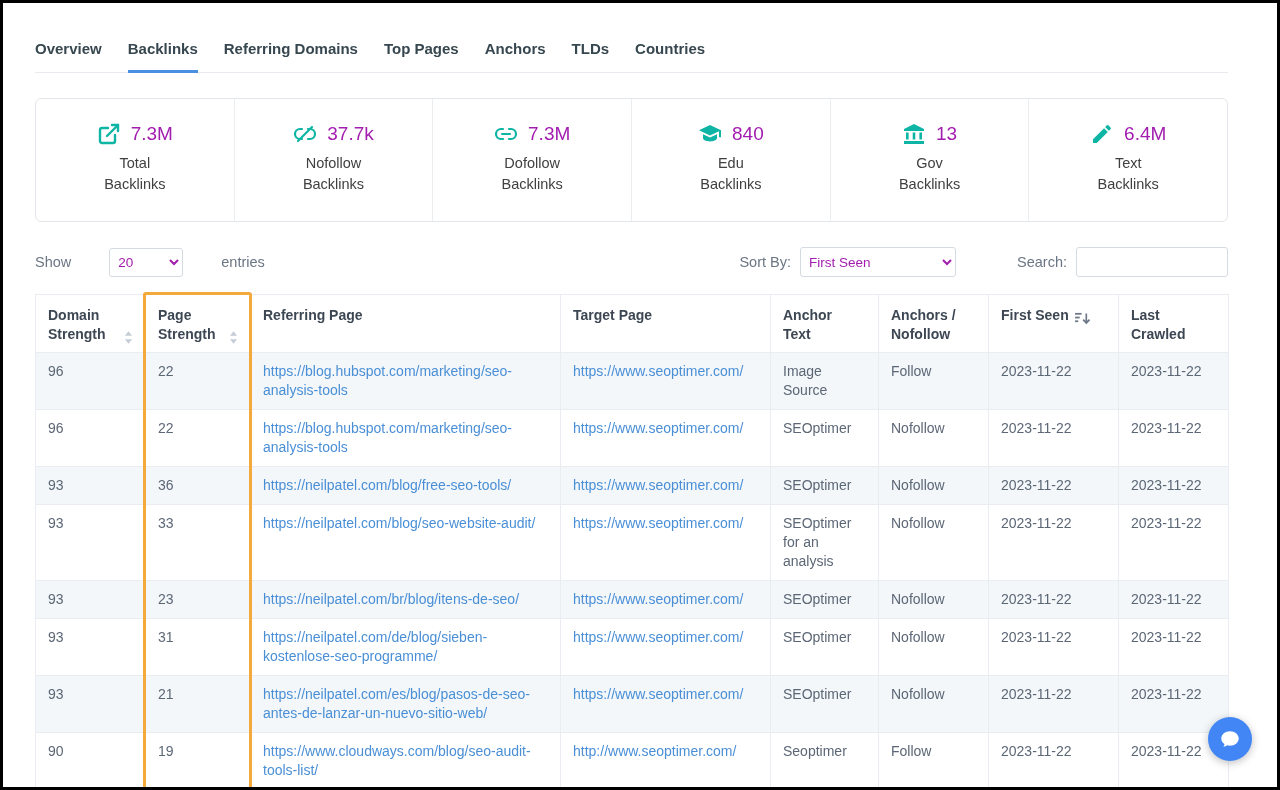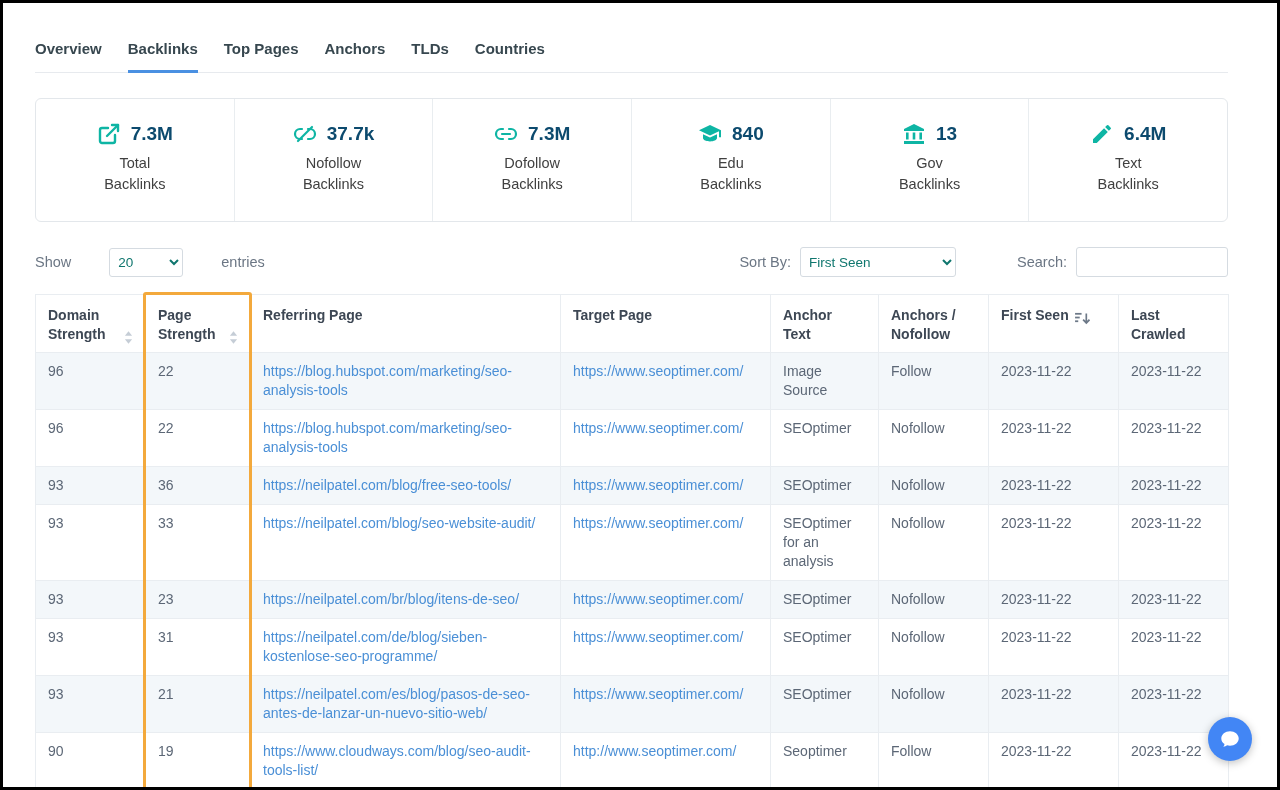--- a/index.html
+++ b/index.html
@@ -41,35 +41,35 @@
   .stat {
     flex: 1 1 0;
     padding-top: 23px;
     display: flex; flex-direction: column; align-items: center;
     border-right: 1px solid #e9edf0;
   }
   .stat:last-child { border-right: none; }
   .stat-top { display: flex; align-items: center; gap: 10px; }
   .stat-icon { width: 24px; height: 24px; color: var(--accent-teal, #0eb5a4); }
   .stat-icon svg { width: 24px; height: 24px; display: block; }
-  .stat-value { font-size: 19px; font-weight: 700; color: #0c4a6e; }
+  .stat-value { font-size: 19px; font-weight: 400; color: #a21caf; }
   .stat-label { margin-top: 7px; font-size: 14.5px; color: #404040; line-height: 21px; text-align: center; }
 
   
   .controls {
     margin-top: 25px;
     display: flex; justify-content: space-between; align-items: center;
     font-size: 14.5px; color: #6b7684;
   }
   .ctrl-left, .ctrl-right { display: flex; align-items: center; gap: 31px; }
   .ctrl-left span { margin-right: 7px; }
   .ctrl-left span.after { margin-left: 7px; margin-right: 0; }
   select, input[type="text"] {
     font-family: "Liberation Sans", sans-serif;
-    font-size: 13.5px; color: #0f766e;
+    font-size: 13.5px; color: #a21caf;
     border: 1px solid #d5dbe1; border-radius: 3px;
     background: #fff; outline: none;
   }
   .entries-select { width: 74px; height: 29px; padding: 2px 4px; }
   .search-input { width: 152px; height: 30px; padding: 2px 8px; margin-left: 9px; }
   .sort-select { width: 156px; height: 30px; padding: 2px 4px; margin-left: 9px; }
   .ctrl-group { display: flex; align-items: center; }
   .ctrl-group + .ctrl-group { margin-left: 30px; }
 
   
@@ -126,20 +126,21 @@
 </style>
 </head>
 <body>
 
 <div class="frame">
   <div class="content">
 
     <nav class="tab-bar">
         <div class="tab">Overview</div>
         <div class="tab active">Backlinks</div>
+        <div class="tab">Referring Domains</div>
         <div class="tab">Top Pages</div>
         <div class="tab">Anchors</div>
         <div class="tab">TLDs</div>
         <div class="tab">Countries</div>
       </nav>
 
     <div class="stats-panel">
         <div class="stat">
           <div class="stat-top">
             <span class="stat-icon">

